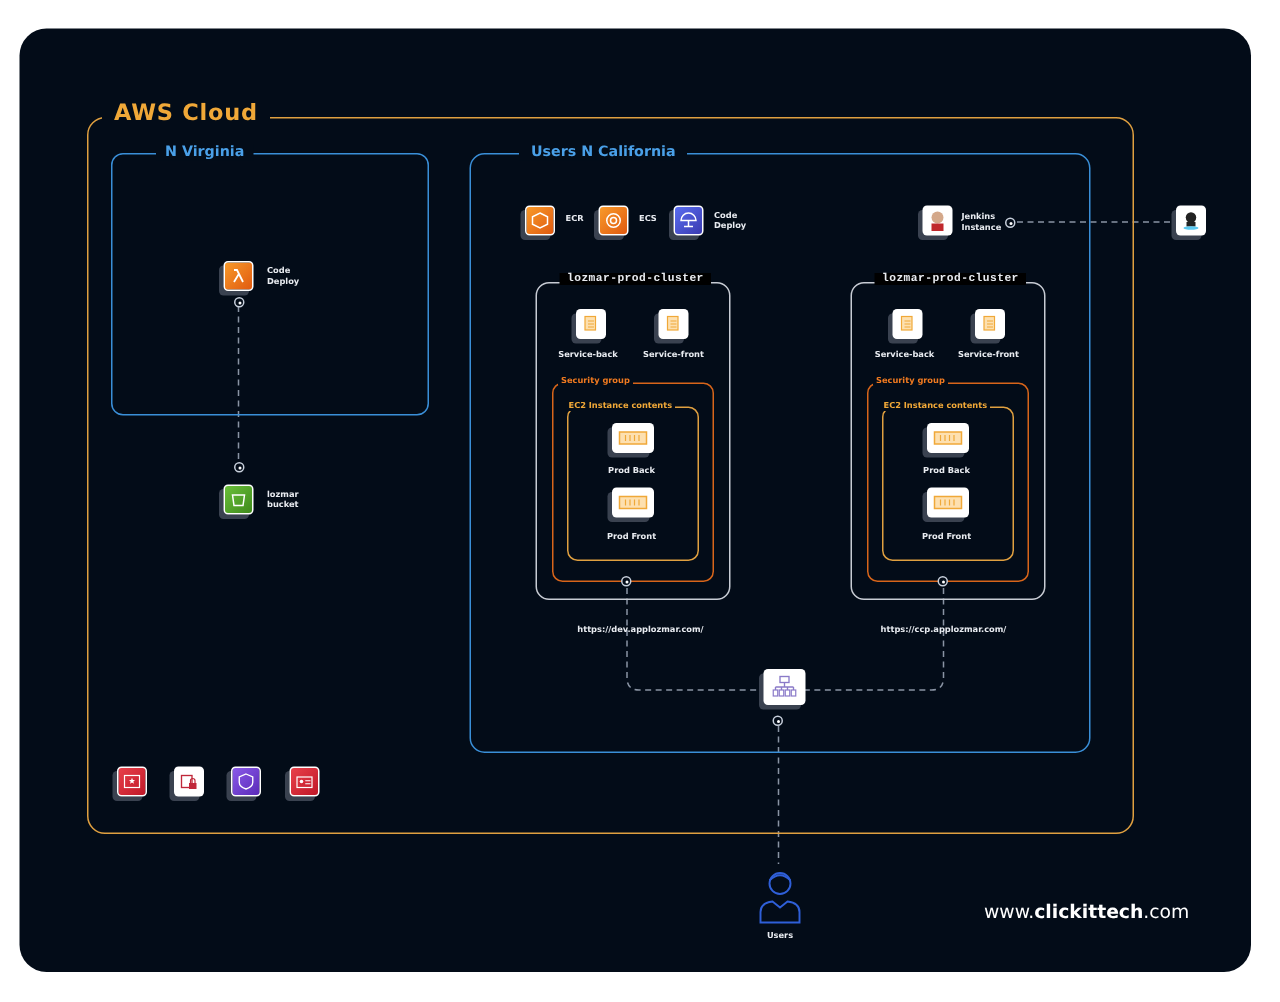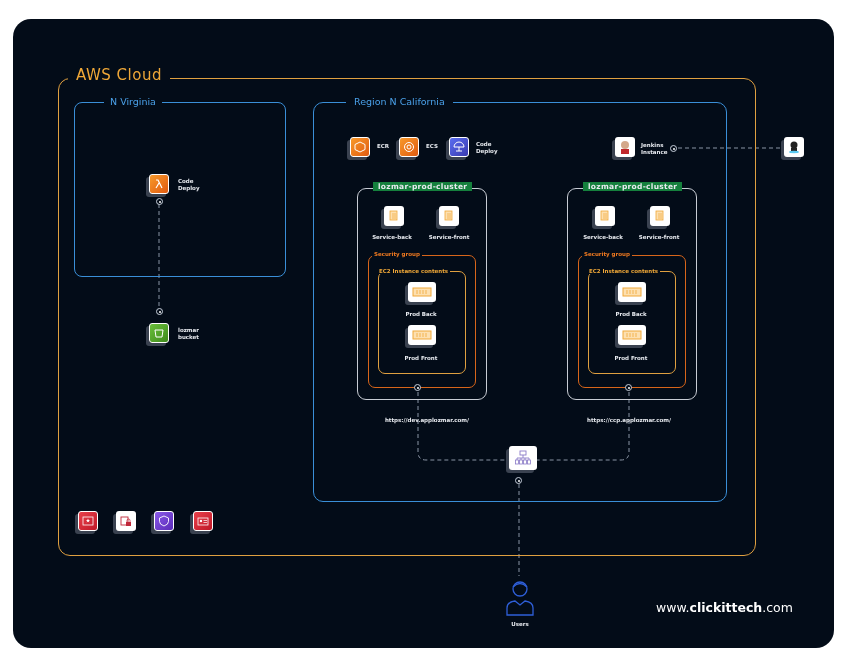--- a/index.html
+++ b/index.html
@@ -1,28 +1,28 @@
 <!DOCTYPE html>
 <html><head>
 <meta charset="utf-8">
 <style>
   html, body { margin:0; padding:0; background:#ffffff; }
   body { width:853px; height:668px; position:relative; overflow:hidden; font-family:"DejaVu Sans", sans-serif; }
   .panel { position:absolute; left:13px; top:19px; width:821px; height:629px; background:#030c18; border-radius:18px; }
   .abs { position:absolute; }
   .frame { position:absolute; box-sizing:border-box; border-radius:12px; }
-  .frame-title { position:absolute; background:#030c18; padding:0 6px; white-space:nowrap; font-weight:normal; }
+  .frame-title { position:absolute; background:#030c18; padding:0 6px; white-space:nowrap; font-weight:bold; }
   .aws { left:58px; top:78px; width:698px; height:478px; border:1.5px solid #e0a040; }
   .aws-title { left:68px; top:66px; color:#f0a838; font-size:15px; letter-spacing:0.5px; padding:0 8px; }
   .nv { left:74px; top:102px; width:212px; height:175px; border:1.5px solid #3a8fd8; border-radius:8px; }
   .nv-title { left:80px; top:96px; color:#4aa0e8; font-size:9.5px;margin-left:24px; }
   .nc { left:313px; top:102px; width:414px; height:400px; border:1.5px solid #3a8fd8; border-radius:10px; }
   .nc-title { left:346px; top:96px; color:#4aa0e8; font-size:9.5px; padding:0 8px; }
   .cluster { position:absolute; box-sizing:border-box; border:1.3px solid #c8ccd4; border-radius:9px; }
-  .cluster-title { position:absolute; background:#15803d; color:#e8ebf0; font-size:7.5px; font-weight:bold; padding:0 5px; white-space:nowrap; letter-spacing:0.3px; }
+  .cluster-title { position:absolute; background:#000000; color:#e8ebf0; font-size:7.5px; font-weight:bold; padding:0 5px; white-space:nowrap; letter-spacing:0.3px;font-family:Liberation Mono, monospace; }
   .sg { position:absolute; box-sizing:border-box; border:1.3px solid #d8651a; border-radius:7px; }
   .sg-title { position:absolute; background:#030c18; color:#f07a20; font-size:5.5px; font-weight:bold; padding:0 2px; white-space:nowrap; }
   .ec2 { position:absolute; box-sizing:border-box; border:1.3px solid #e0a040; border-radius:7px; }
   .ec2-title { position:absolute; background:#030c18; color:#f0a838; font-size:5.5px; font-weight:bold; padding:0 2px; white-space:nowrap; }
   .icon { position:absolute; width:20px; height:20px; border-radius:3px; box-shadow:-3px 3px 0 #3a4250; display:flex; align-items:center; justify-content:center; }
   .icon.white { background:#ffffff; }
   .icon.orange { background:linear-gradient(135deg,#f89a2a,#e05a10); border:1.5px solid #fff; box-sizing:border-box; }
   .icon.blue { background:linear-gradient(135deg,#5a6ef0,#3a3ab0); border:1.5px solid #fff; box-sizing:border-box; }
   .icon.green { background:linear-gradient(135deg,#6abf3a,#3f8a1c); border:1.5px solid #fff; box-sizing:border-box; }
   .icon.red { background:linear-gradient(135deg,#e8404a,#c01828); border:1.5px solid #fff; box-sizing:border-box; }
@@ -72,21 +72,21 @@
   <svg width="12" height="12" viewBox="0 0 12 12">
       <path d="M2 3 L10 3 L9 10 L3 10 Z" stroke="#fff" stroke-width="1" fill="none"></path>
     </svg>
 </div>
 <div class="label" style="left:178px;top:327px;">
   <div>lozmar</div>
   <div>bucket</div>
 </div>
 
 <div class="frame nc"></div>
-<div class="frame-title nc-title">Region N California</div>
+<div class="frame-title nc-title">Users N California</div>
 
 <div class="icon orange" style="left:350px;top:137px;">
   <svg width="12" height="12" viewBox="0 0 12 12">
       <path d="M6 1 L11 3.5 L11 8.5 L6 11 L1 8.5 L1 3.5 Z" stroke="#fff" stroke-width="1" fill="none"></path>
     </svg>
 </div>
 <div class="label" style="left:377px;top:143px;">ECR</div>
 <div class="icon orange" style="left:399px;top:137px;">
   <svg width="12" height="12" viewBox="0 0 12 12">
       <circle cx="6" cy="6" r="4.5" stroke="#fff" stroke-width="1" fill="none"></circle>

